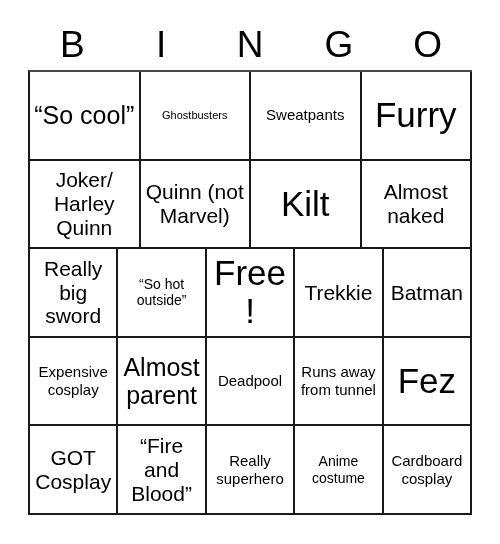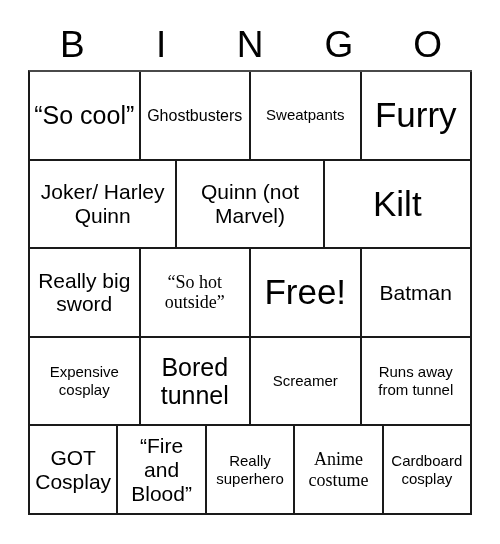--- a/index.html
+++ b/index.html
@@ -56,21 +56,20 @@
     border-top: 2px solid #4a4a4a;
     border-left: 2px solid #1a1a1a;
     display: flex;
     flex-direction: column;
     background: #ffffff;
   }
   .grid-row {
     flex: 1 1 0;
     display: flex;
     min-height: 0;
-    justify-content: center;
   }
   .cell {
     flex: 1 1 0;
     min-width: 0;
     box-sizing: border-box;
     border-right: 2px solid #1a1a1a;
     border-bottom: 2px solid #1a1a1a;
     display: flex;
     align-items: center;
     justify-content: center;
@@ -81,23 +80,23 @@
   }
   .cell-text {
     display: block;
     width: 100%;
     line-height: 1.12;
     word-wrap: break-word;
     hyphens: none;
   }
 
   
-  .sz-xs   { font-size: 16px; line-height: 1.2; }
+  .sz-xs   { font-size: 11px; line-height: 1.2; }
   .sz-s    { font-size: 15px;   line-height: 1.18; }
-  .sz-m    { font-size: 18px;   line-height: 1.16; font-family: Liberation Serif, serif; }
+  .sz-m    { font-size: 14px;   line-height: 1.16; }
   .sz-l    { font-size: 21px;   line-height: 1.14; }
   .sz-xl   { font-size: 25px;   line-height: 1.12; }
   .sz-xxl  { font-size: 35px;   line-height: 1.1; }
 </style>
 </head>
 <body>
 
 <div id="bingo-card">
 
   <div class="header-row">
@@ -128,49 +127,58 @@
     <div class="grid-row">
       <div class="cell">
           <span class="cell-text sz-l">Joker/ Harley Quinn</span>
         </div>
       <div class="cell">
           <span class="cell-text sz-l">Quinn (not Marvel)</span>
         </div>
       <div class="cell">
           <span class="cell-text sz-xxl">Kilt</span>
         </div>
+      <div class="cell">
+          <span class="cell-text sz-l">Almost naked</span>
+        </div>
     </div>
 
     <div class="grid-row">
       <div class="cell">
           <span class="cell-text sz-l">Really big sword</span>
         </div>
       <div class="cell">
           <span class="cell-text sz-m">“So hot outside”</span>
         </div>
       <div class="cell">
           <span class="cell-text sz-xxl">Free!</span>
         </div>
       <div class="cell">
+          <span class="cell-text sz-l">Trekkie</span>
+        </div>
+      <div class="cell">
           <span class="cell-text sz-l">Batman</span>
         </div>
     </div>
 
     <div class="grid-row">
       <div class="cell">
           <span class="cell-text sz-s">Expensive cosplay</span>
         </div>
       <div class="cell">
-          <span class="cell-text sz-xl">Bored tunnel</span>
+          <span class="cell-text sz-xl">Almost parent</span>
         </div>
       <div class="cell">
-          <span class="cell-text sz-s">Screamer</span>
+          <span class="cell-text sz-s">Deadpool</span>
         </div>
       <div class="cell">
           <span class="cell-text sz-s">Runs away from tunnel</span>
+        </div>
+      <div class="cell">
+          <span class="cell-text sz-xxl">Fez</span>
         </div>
     </div>
 
     <div class="grid-row">
       <div class="cell">
           <span class="cell-text sz-l">GOT Cosplay</span>
         </div>
       <div class="cell">
           <span class="cell-text sz-l">“Fire and Blood”</span>
         </div>

